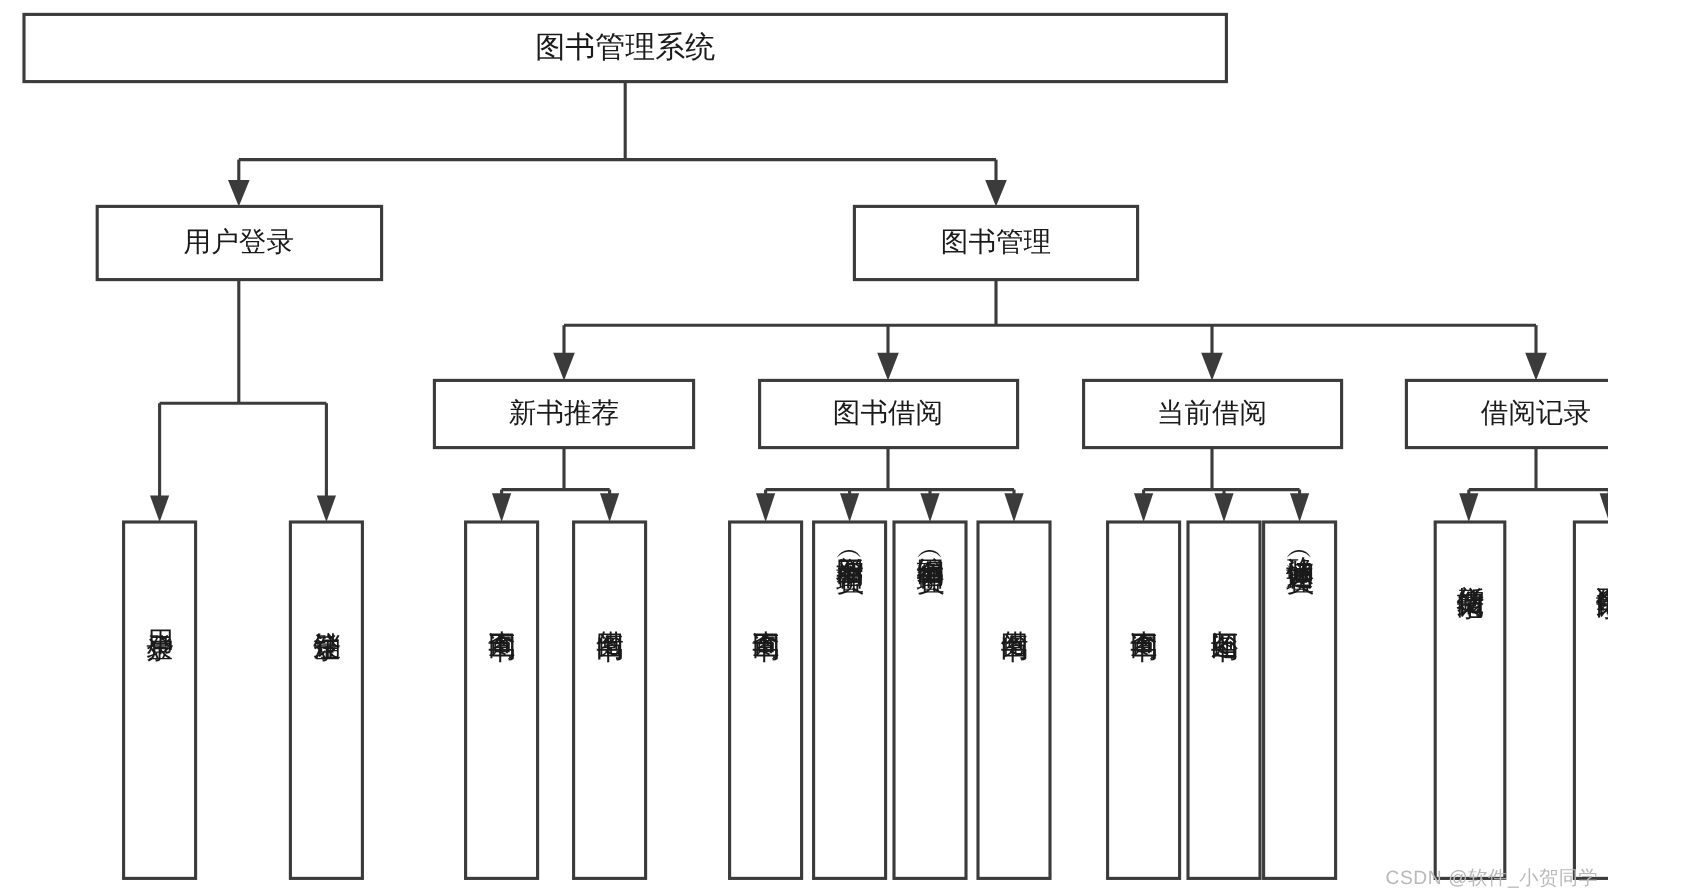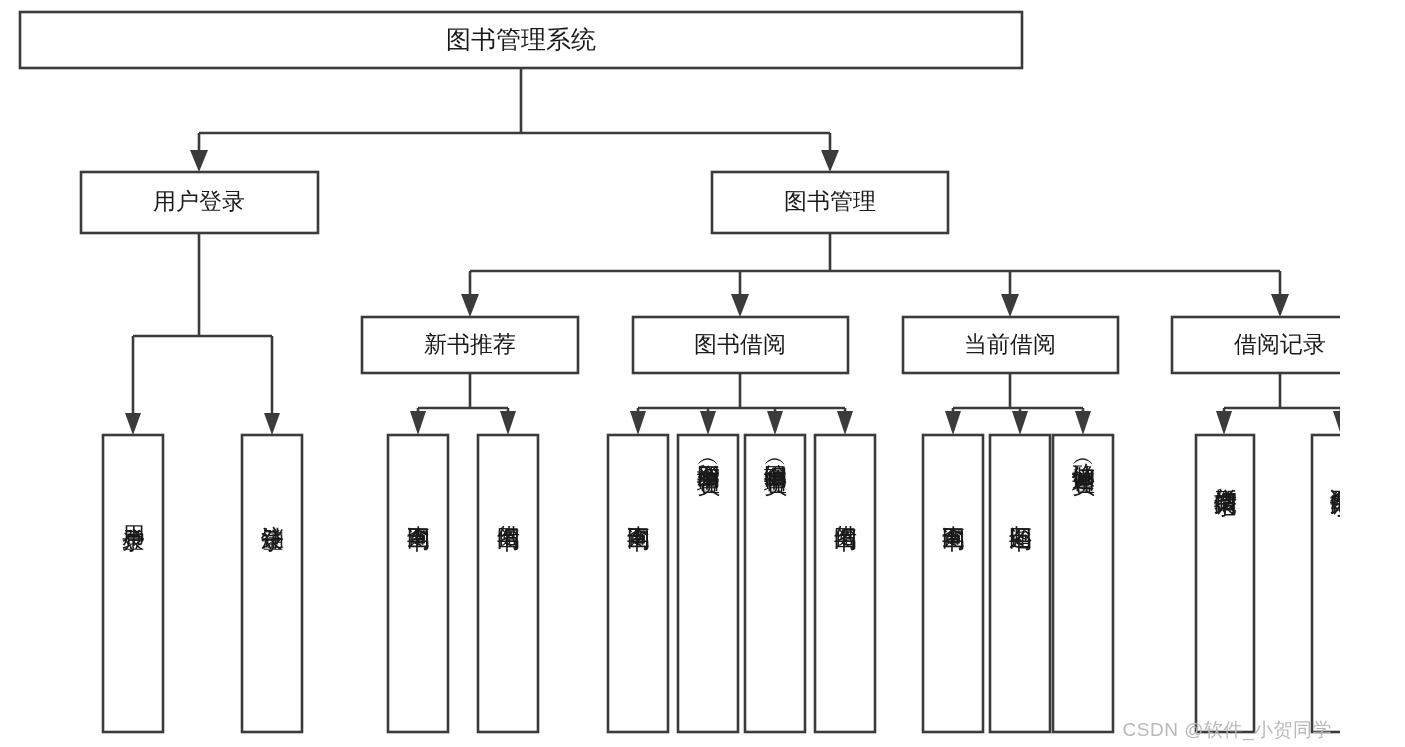--- a/index.html
+++ b/index.html
@@ -63,21 +63,21 @@
     line-height: 1.04;
     color: #1a1a1a;
     letter-spacing: 1.5px;
     white-space: nowrap;
   }
   .watermark {
     position: absolute;
     right: 8px;
     bottom: 4px;
     font-family: "Liberation Sans", "DejaVu Sans", sans-serif;
-    font-size: 19px;
+    font-size: 16px;
     color: #b9b9b9;
     white-space: nowrap;
     letter-spacing: 0.5px;
   }
 </style>
 </head>
 <body>
 
 <div id="canvas">
 

